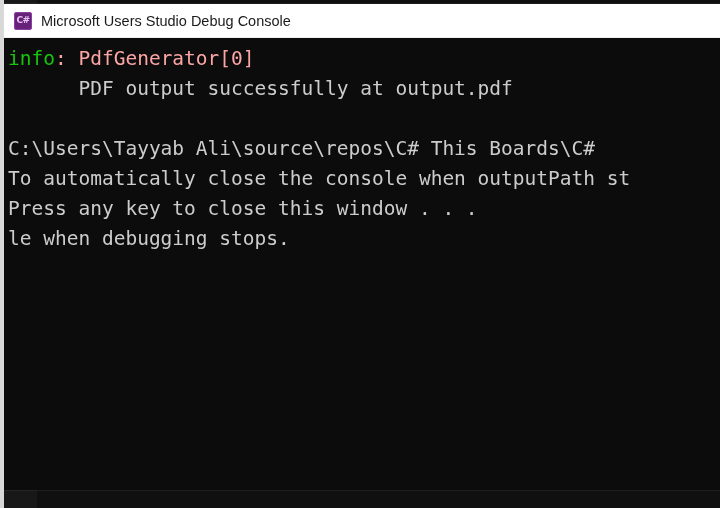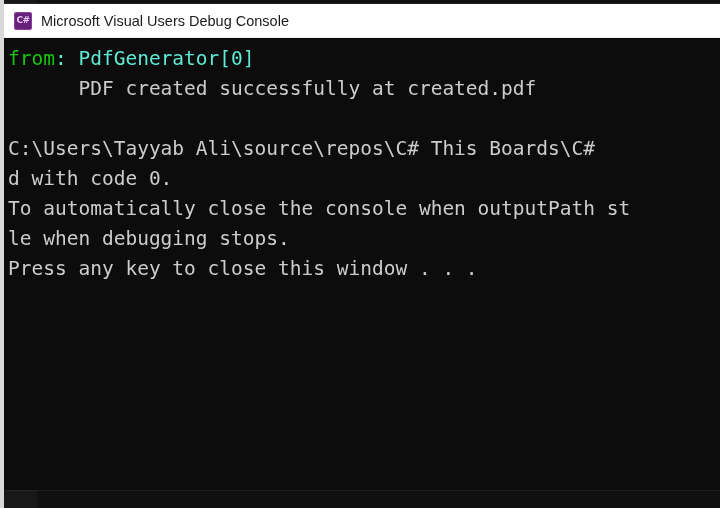--- a/index.html
+++ b/index.html
@@ -144,21 +144,21 @@
   .con-line {
     font-family: "DejaVu Sans Mono", monospace;
     font-size: 19.5px;
     line-height: 30px;
     color: #cccccc;
     white-space: pre;
     letter-spacing: 0px;
   }
   .con-line.blank { color: transparent; }
   .tok-info { color: #16c60c; }
-  .tok-plain { color: #5eead4; margin-top: 40px; }
+  .tok-plain { color: #fca5a5; margin-top: 40px; }
 </style>
 </head>
 <body>
 
 <div id="screen">
 
   <div id="vs-backdrop">
     <div class="vs-left-rail"></div>
     <div class="vs-gutter"></div>
     <div class="vs-editor-area">
@@ -185,29 +185,28 @@
     <div class="vs-code indent3" style="top:403px">pdfGenerator.CreatePdfFromHtml(htmlContent, outpu</div>
     <div class="vs-code indent1" style="top:437px">}</div>
   </div>
 
   <div id="console-window">
 
     <div id="console-titlebar">
       <div id="console-appicon">
         <span>C#</span>
       </div>
-      <div id="console-title">Microsoft Visual Users Debug Console</div>
+      <div id="console-title">Microsoft Users Studio Debug Console</div>
     </div>
 
     <div id="console-body">
-      <div class="con-line"><span class="tok-info">from</span><span class="tok-plain">: PdfGenerator[0]</span></div>
-      <div class="con-line">      PDF created successfully at created.pdf</div>
+      <div class="con-line"><span class="tok-info">info</span><span class="tok-plain">: PdfGenerator[0]</span></div>
+      <div class="con-line">      PDF output successfully at output.pdf</div>
       <div class="con-line blank"> </div>
       <div class="con-line">C:\Users\Tayyab Ali\source\repos\C# This Boards\C# </div>
-      <div class="con-line">d with code 0.</div>
       <div class="con-line">To automatically close the console when outputPath st</div>
+      <div class="con-line">Press any key to close this window . . .</div>
       <div class="con-line">le when debugging stops.</div>
-      <div class="con-line">Press any key to close this window . . .</div>
     </div>
 
   </div>
 
 </div>
 
 </body></html>

